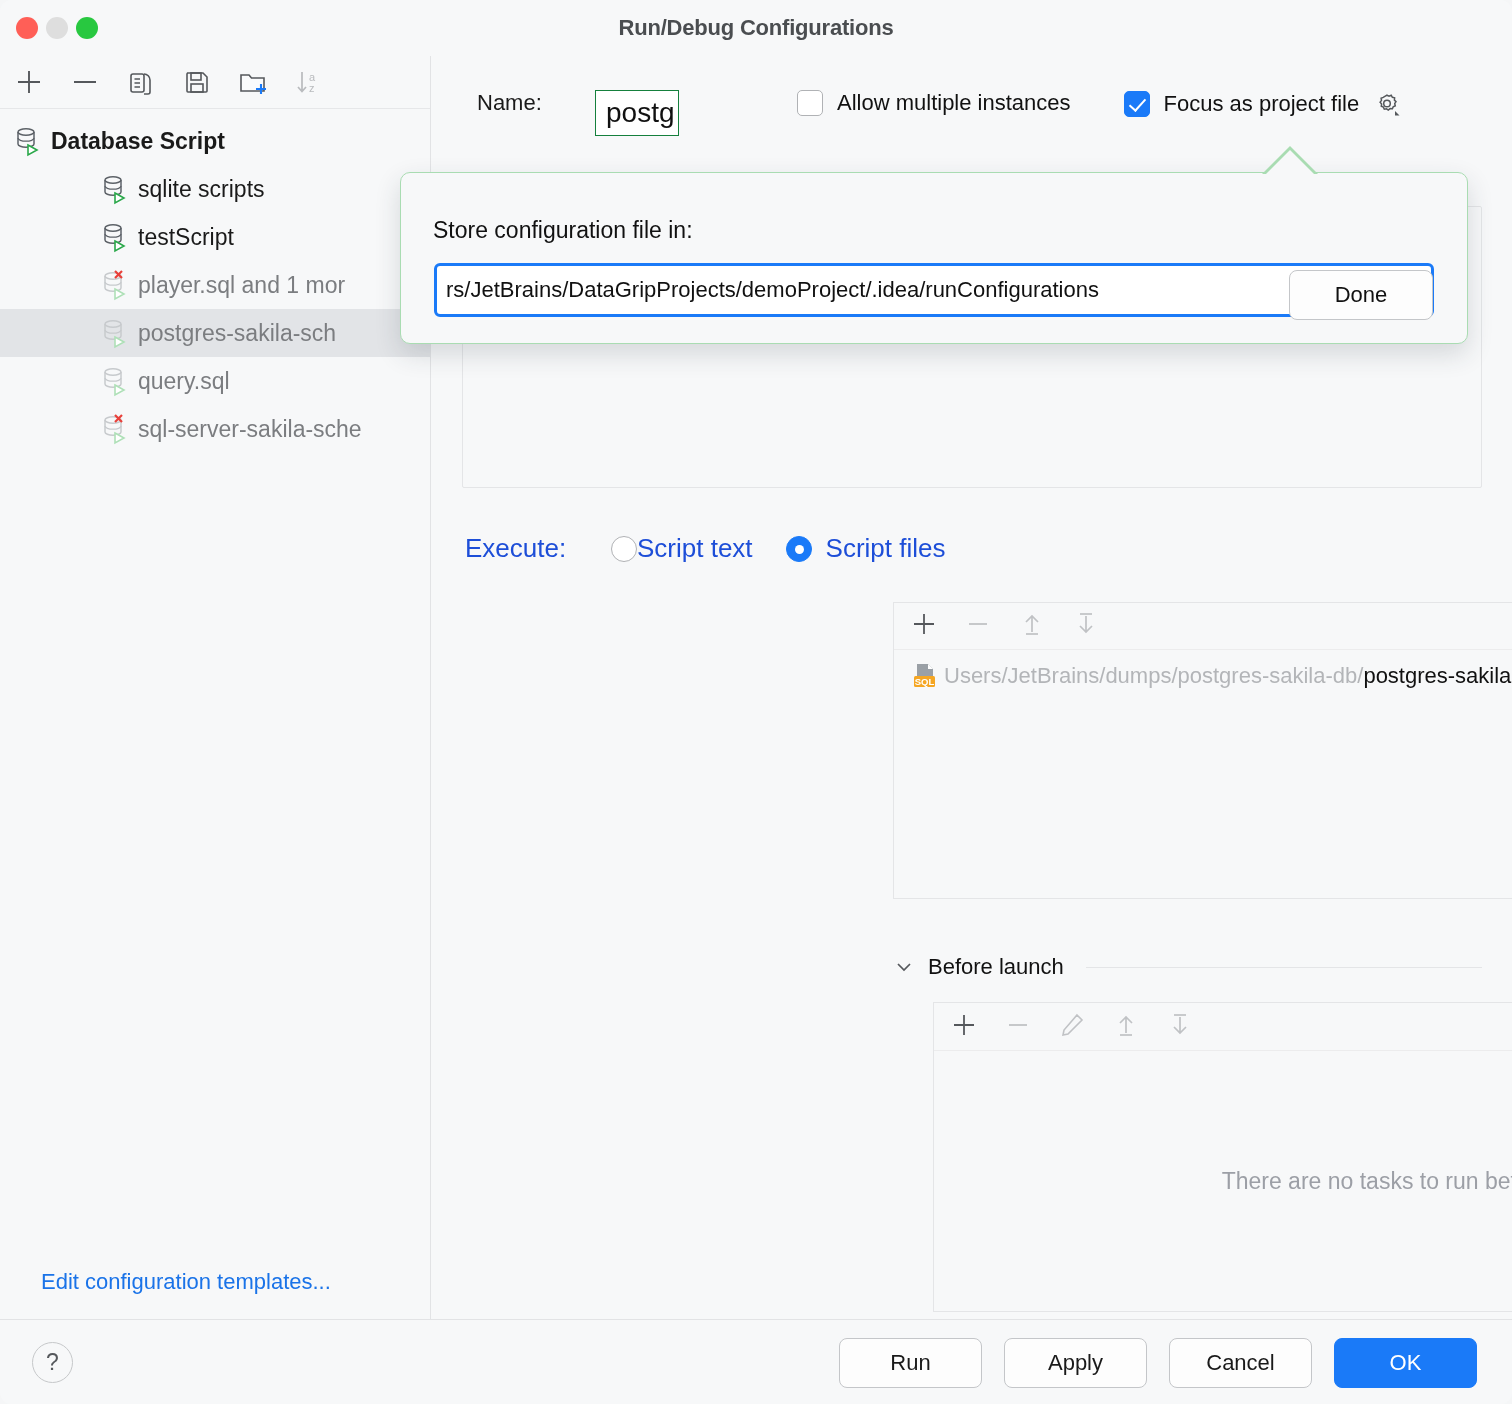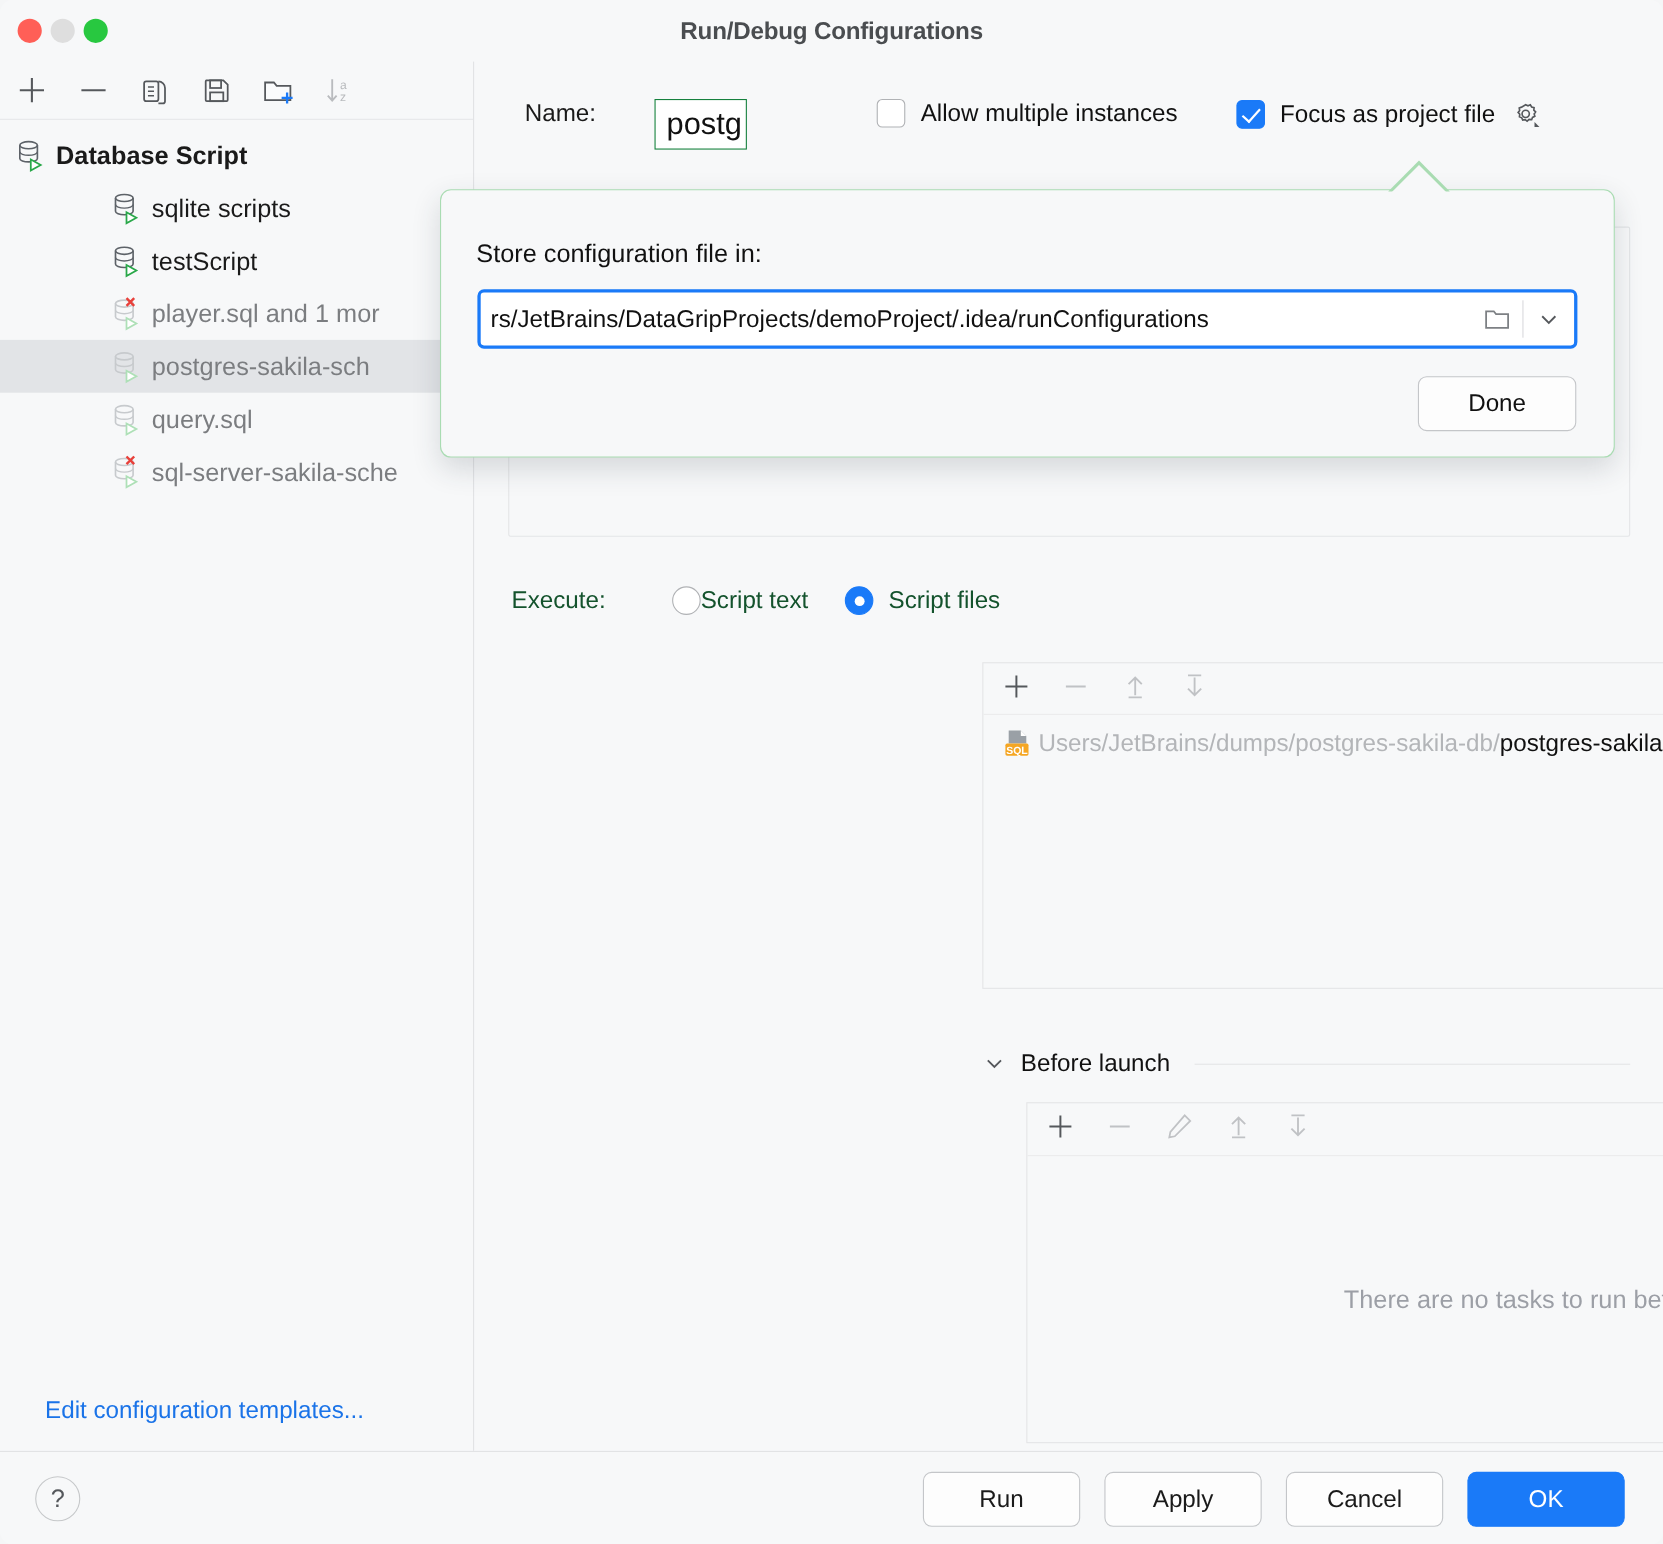--- a/index.html
+++ b/index.html
@@ -100,21 +100,21 @@
 
   
   .upper-frame {
     position: absolute; left: 30px; top: 150px; right: 30px; height: 282px;
     border: 1px solid #e4e5e7; border-radius: 2px;
     background: #f7f8f9;
   }
 
   .row-execute {
     position: absolute; left: 33px; top: 477px;
-    display: flex; align-items: center; font-size: 22px; color: #14532d;
+    display: flex; align-items: center; font-size: 26px; color: #1d4ed8;
   }
   .radio {
     width: 26px; height: 26px; border-radius: 50%;
     border: 1.6px solid #b0b2b5; background: #fff; flex: 0 0 auto;
     position: relative;
   }
   .radio.on { background: #1a7af8; border-color: #1a7af8; }
   .radio.on::after {
     content: ""; position: absolute; left: 8px; top: 8px;
     width: 9px; height: 9px; border-radius: 50%; background: #fff;
@@ -181,21 +181,21 @@
     min-width: 143px; height: 50px;
     border: 1px solid #c4c6c9; border-radius: 8px;
     background: #fdfdfd; color: #1a1a1a;
     font-size: 22px; display: flex; align-items: center; justify-content: center;
     padding: 0 18px;
   }
   .btn.primary { background: #1a7af8; border-color: #1a7af8; color: #fff; }
 
   
   .popup {
-    position: absolute; left: 400px; top: 172px; width: 1068px; height: 244px;
+    position: absolute; left: 400px; top: 172px; width: 1068px; height: 172px;
     background: #f7f8f9;
     border: 1.6px solid #a9dcb2; border-radius: 10px;
     box-shadow: 0 10px 26px rgba(40,50,60,0.16);
     z-index: 40;
   }
   .popup-arrow {
     position: absolute; left: 1262px; top: 146px; width: 0; height: 0;
     border-left: 28px solid transparent; border-right: 28px solid transparent;
     border-bottom: 28px solid #a9dcb2; z-index: 41;
   }

